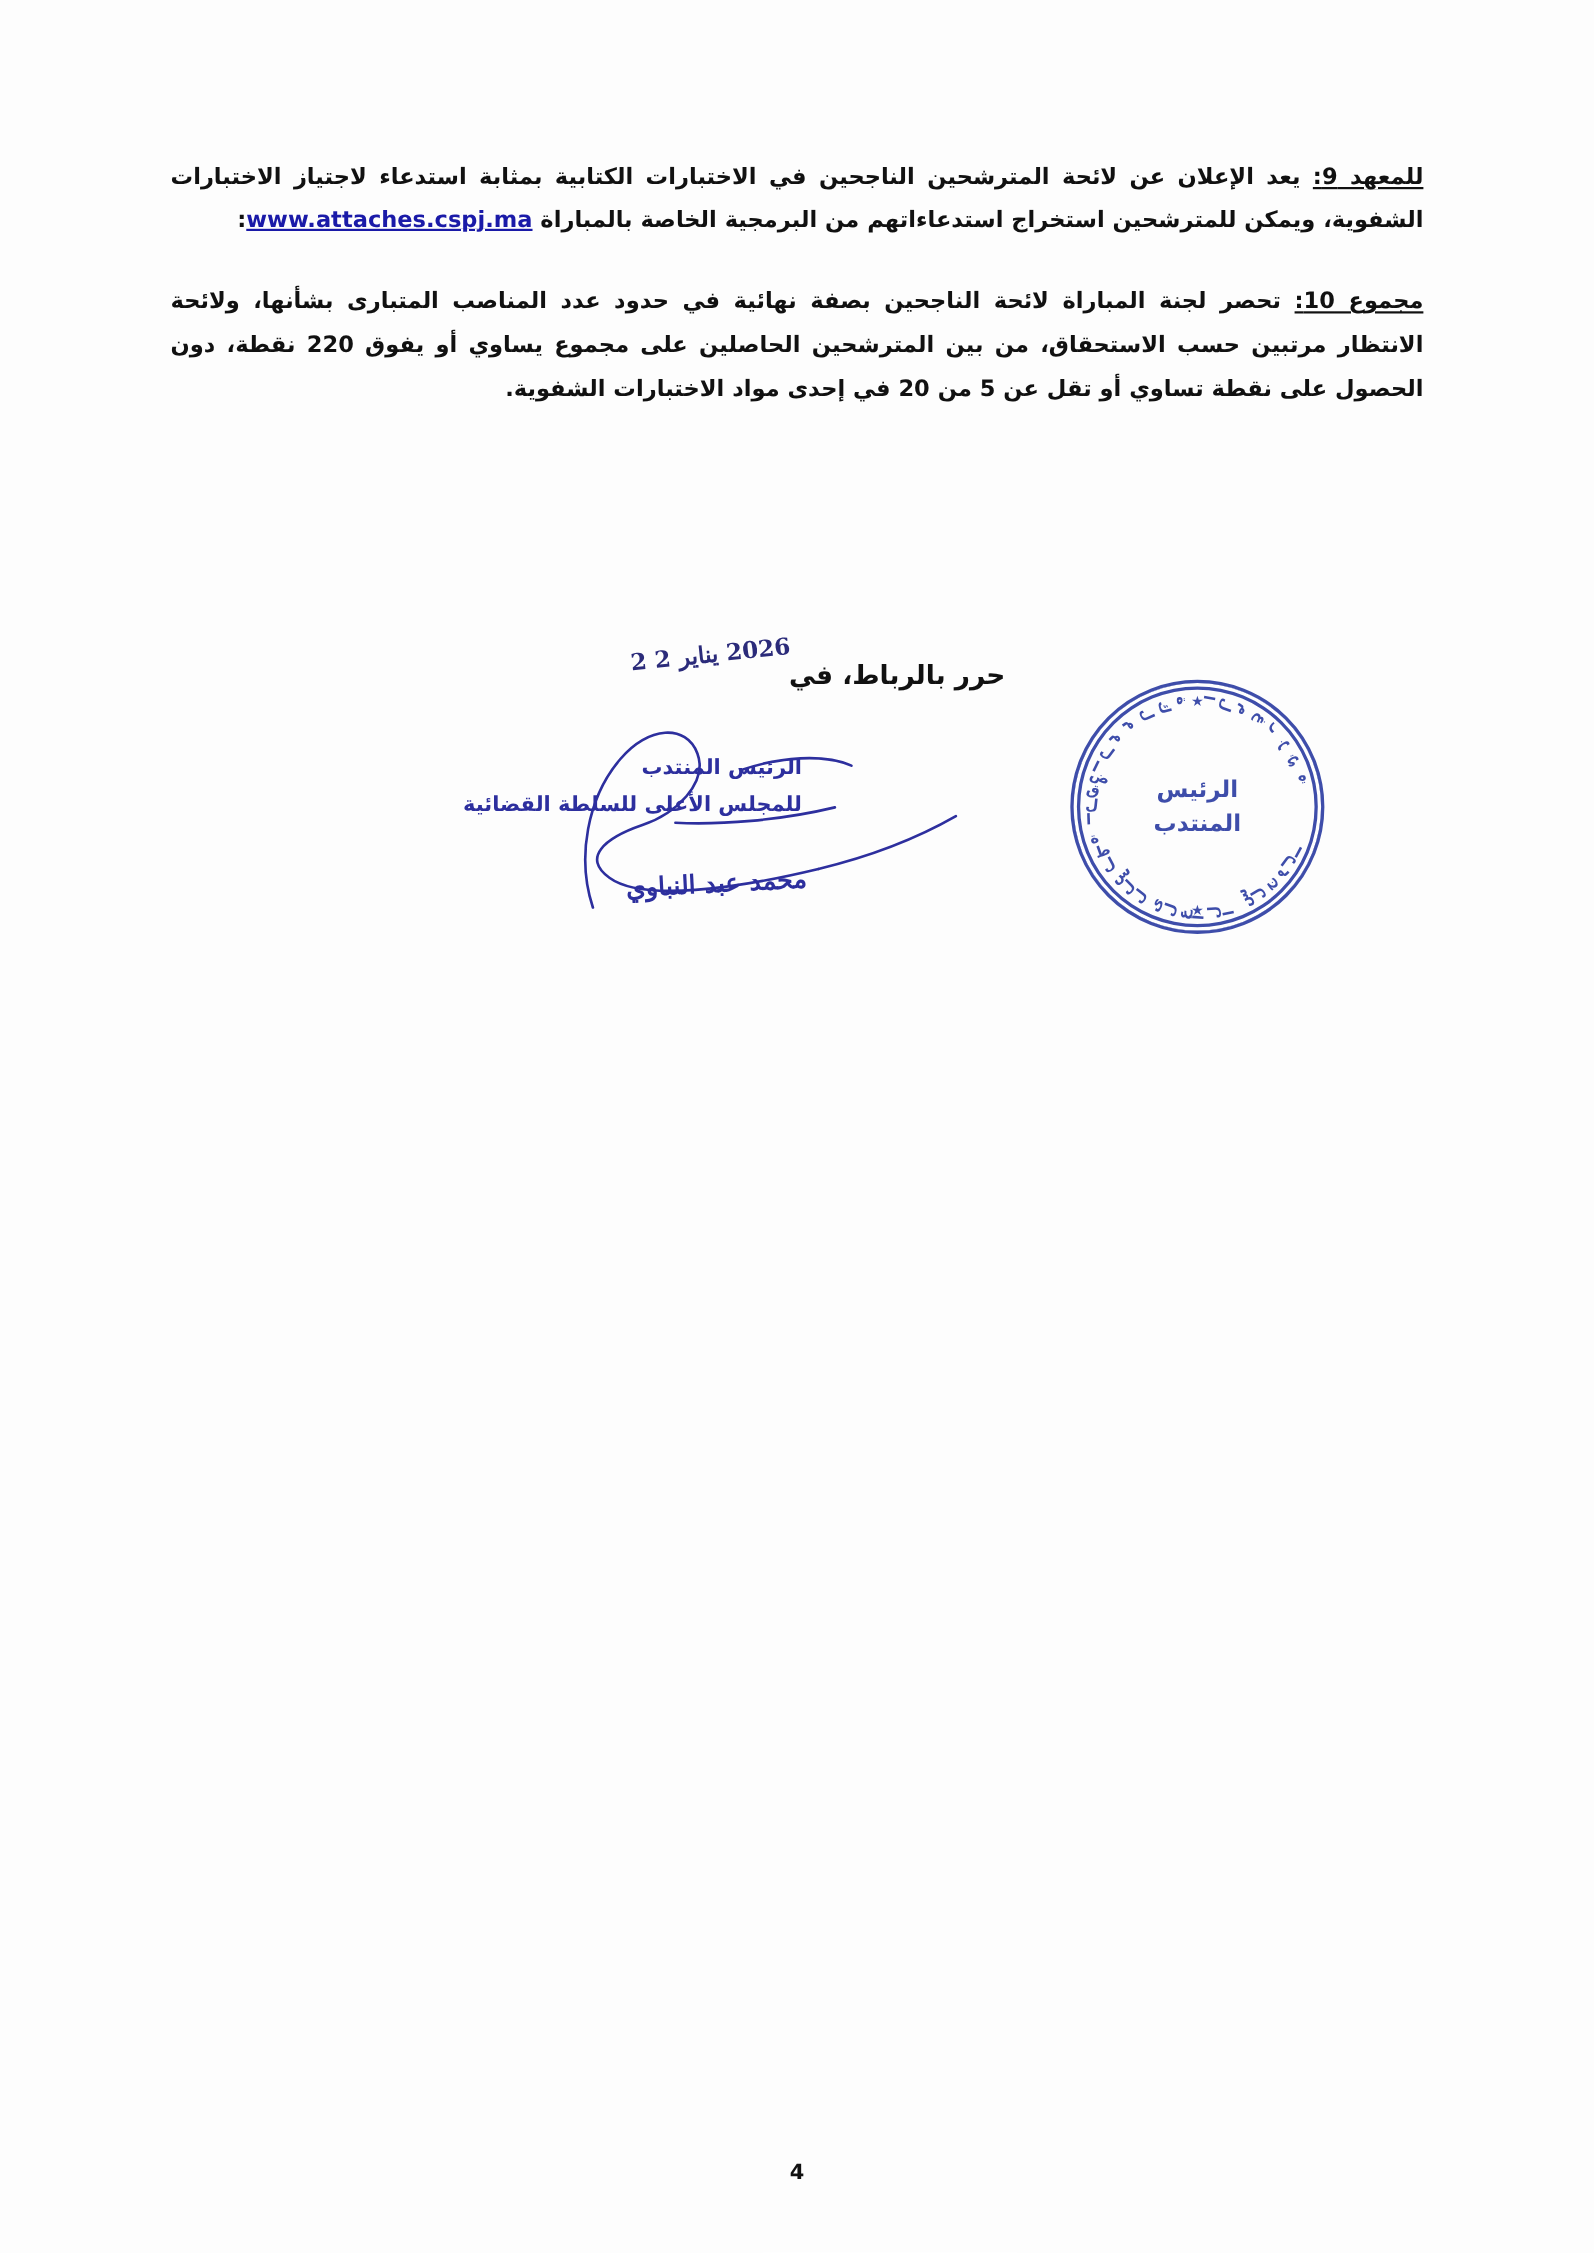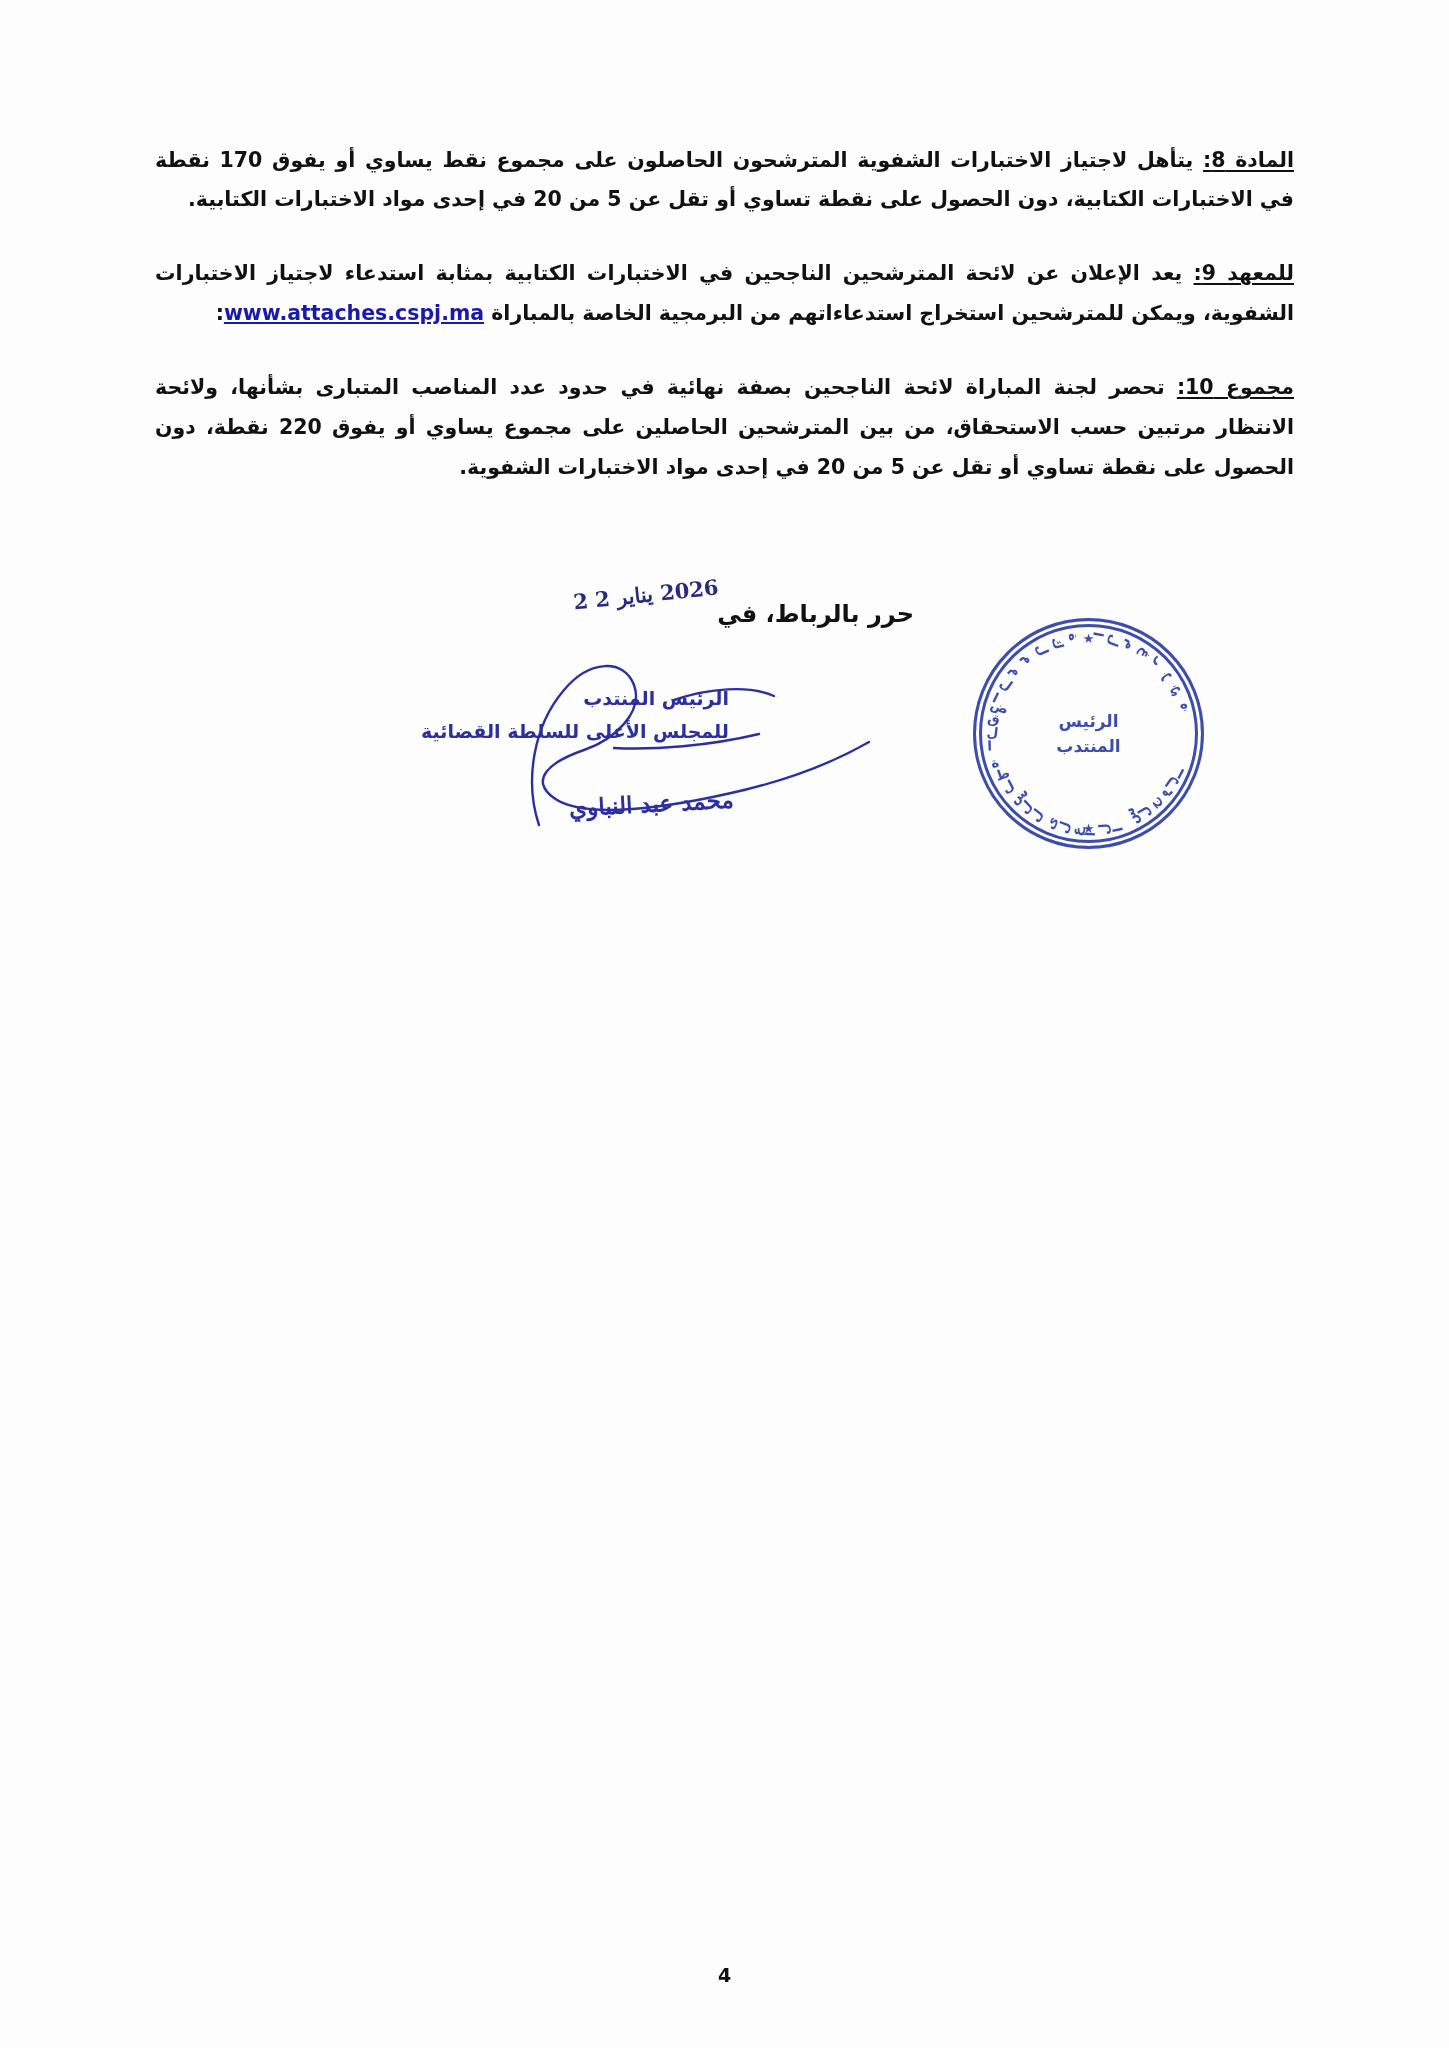--- a/index.html
+++ b/index.html
@@ -123,21 +123,21 @@
     transform-origin: 0 0;
     white-space: nowrap;
   }
   .stamp .stamp-center {
     position: absolute;
     top: 50%;
     left: 50%;
     transform: translate(-50%, -50%);
     text-align: center;
     color: #2e3fa3;
-    font-size: 17px;
+    font-size: 21px;
     font-weight: 700;
     line-height: 1.5;
     width: 150px;
   }
   .stamp .stamp-star {
     position: absolute;
     color: #2e3fa3;
     font-size: 13px;
   }
 
@@ -173,23 +173,20 @@
     font-weight: 600;
   }
 </style>
 </head>
 <body>
 
 <div class="page">
 
   <div class="content">
 
-    <p class="article">
-      <span class="lead">المادة 8:</span><span> يتأهل لاجتياز الاختبارات الشفوية المترشحون الحاصلون على مجموع نقط يساوي أو يفوق 170 نقطة في الاختبارات الكتابية، دون الحصول على نقطة تساوي أو تقل عن 5 من 20 في إحدى مواد الاختبارات الكتابية.</span>
-    </p>
 
     <p class="article">
       <span class="lead">للمعهد 9:</span><span> يعد الإعلان عن لائحة المترشحين الناجحين في الاختبارات الكتابية بمثابة استدعاء لاجتياز الاختبارات الشفوية، ويمكن للمترشحين استخراج استدعاءاتهم من البرمجية الخاصة بالمباراة </span><span class="link">www.attaches.cspj.ma</span><span>:</span>
     </p>
 
     <p class="article">
       <span class="lead">مجموع 10:</span><span> تحصر لجنة المباراة لائحة الناجحين بصفة نهائية في حدود عدد المناصب المتبارى بشأنها، ولائحة الانتظار مرتبين حسب الاستحقاق، من بين المترشحين الحاصلين على مجموع يساوي أو يفوق 220 نقطة، دون الحصول على نقطة تساوي أو تقل عن 5 من 20 في إحدى مواد الاختبارات الشفوية.</span>
     </p>
 
 

